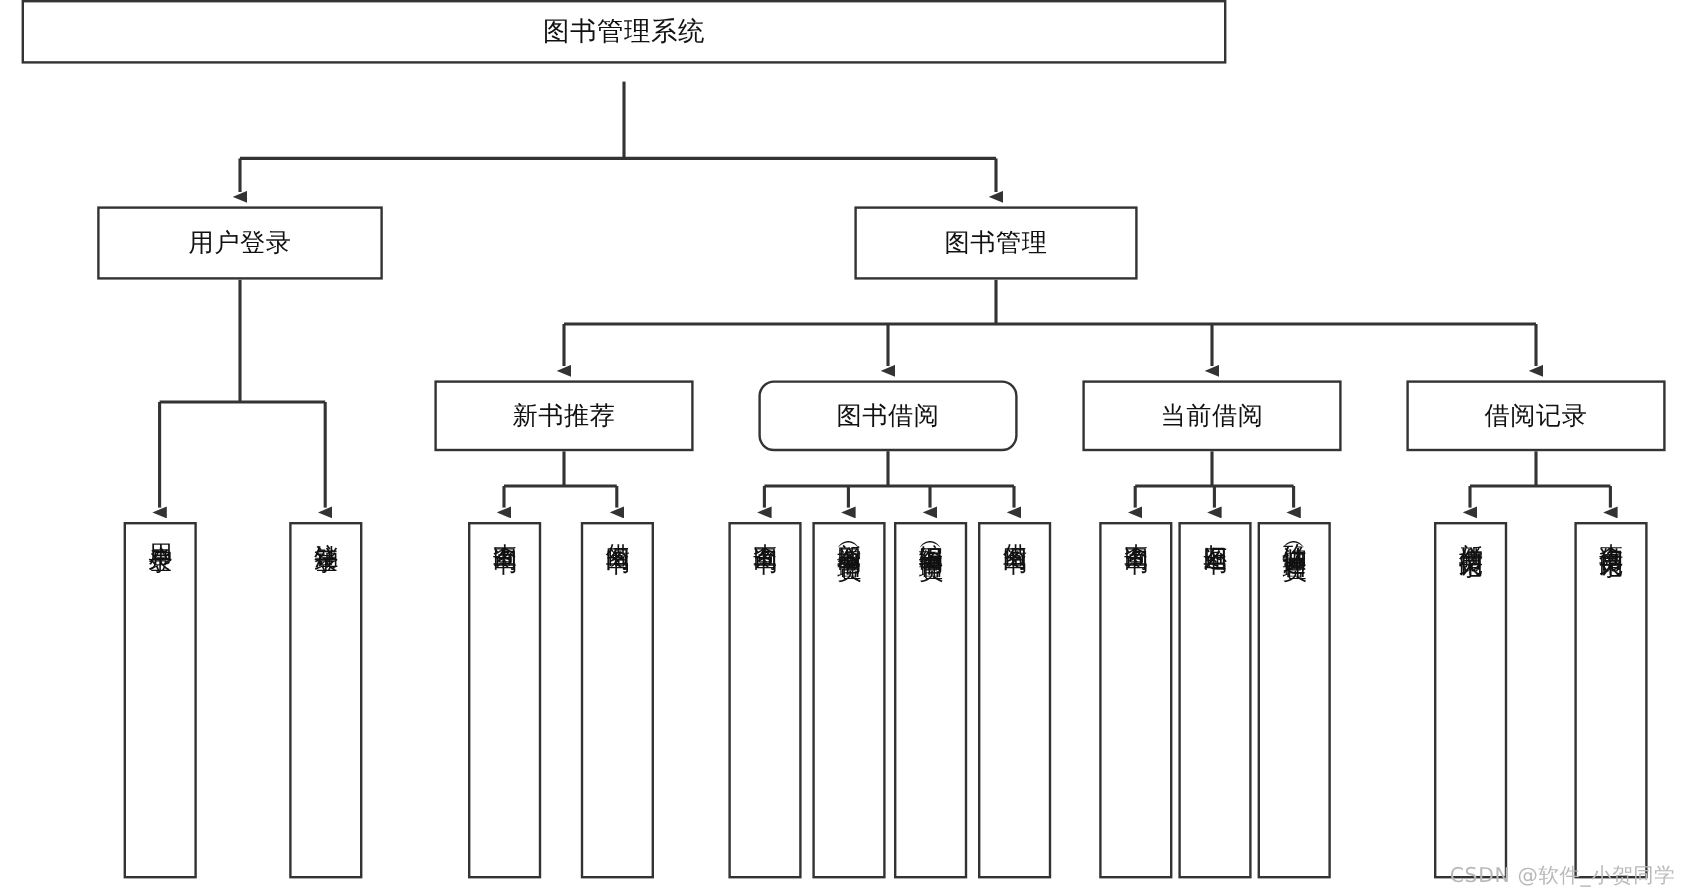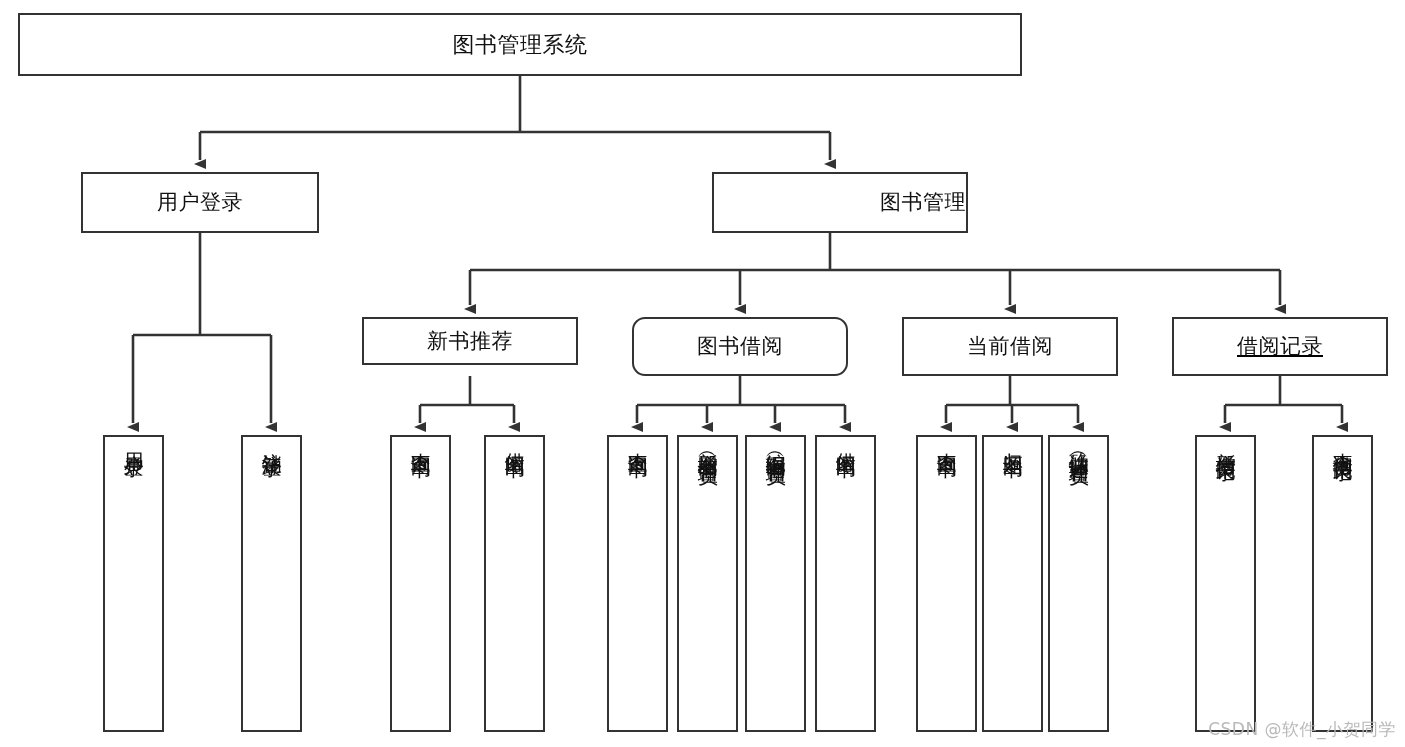--- a/index.html
+++ b/index.html
@@ -116,45 +116,45 @@
       <path d="M1012,405 L1012,423" marker-end="url(#arrow)"></path>
       <path d="M1078,405 L1078,423" marker-end="url(#arrow)"></path>
 
       <path d="M1280,376 L1280,405"></path>
       <path d="M1225,405 L1342,405"></path>
       <path d="M1225,405 L1225,423" marker-end="url(#arrow)"></path>
       <path d="M1342,405 L1342,423" marker-end="url(#arrow)"></path>
     </g>
   </svg>
 
-  <div class="node root" style="left:18px;top:13px;width:1004px;height:63px;">
+  <div class="node root" style="left:18px;top:0;width:1004px;height:53px;">
     <span class="label">图书管理系统</span>
   </div>
 
   <div class="node" style="left:81px;top:172px;width:238px;height:61px;">
     <span class="label">用户登录</span>
   </div>
 
-  <div class="node" style="left:712px;top:172px;width:256px;height:61px;justify-content:flex-end;">
+  <div class="node" style="left:712px;top:172px;width:236px;height:61px;">
     <span class="label">图书管理</span>
   </div>
 
-  <div class="node" style="left:362px;top:317px;width:216px;height:48px;">
+  <div class="node" style="left:362px;top:317px;width:216px;height:59px;">
     <span class="label">新书推荐</span>
   </div>
 
   <div class="node" style="left:632px;top:317px;width:216px;height:59px;border-radius:13px;">
     <span class="label">图书借阅</span>
   </div>
 
   <div class="node" style="left:902px;top:317px;width:216px;height:59px;">
     <span class="label">当前借阅</span>
   </div>
 
-  <div class="node" style="left:1172px;top:317px;width:216px;height:59px;text-decoration:underline;">
+  <div class="node" style="left:1172px;top:317px;width:216px;height:59px;">
     <span class="label">借阅记录</span>
   </div>
 
   <div class="node leaf leaf-pad-mid" style="left:103px;top:435px;width:61px;height:297px;">
     <span class="label">用户登录</span>
   </div>
 
   <div class="node leaf leaf-pad-mid" style="left:241px;top:435px;width:61px;height:297px;">
     <span class="label">注销登录</span>
   </div>

